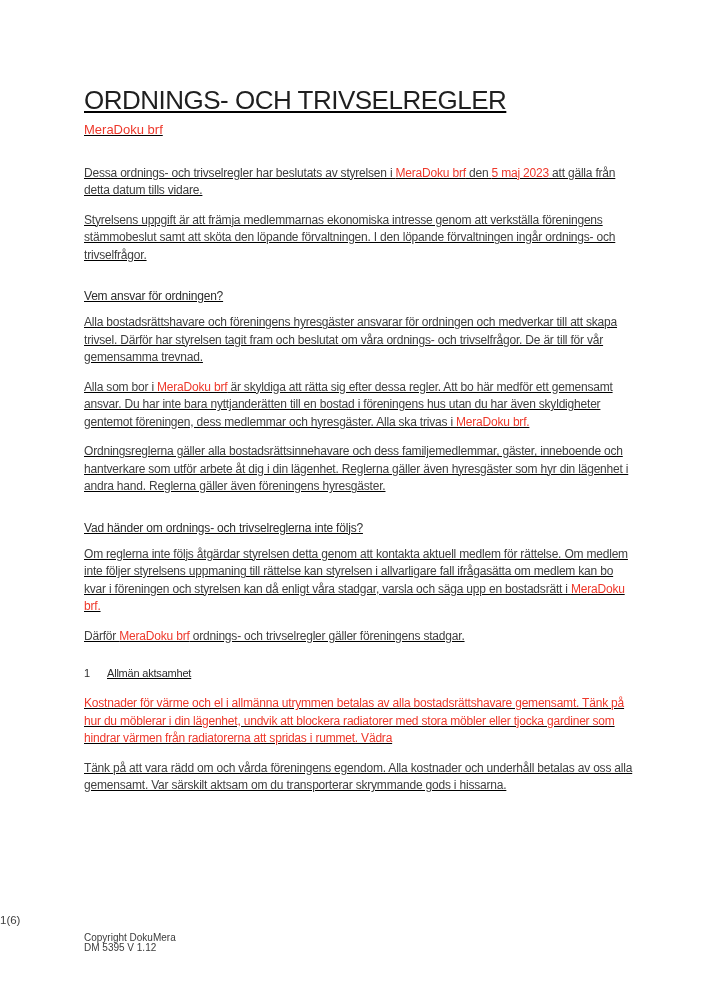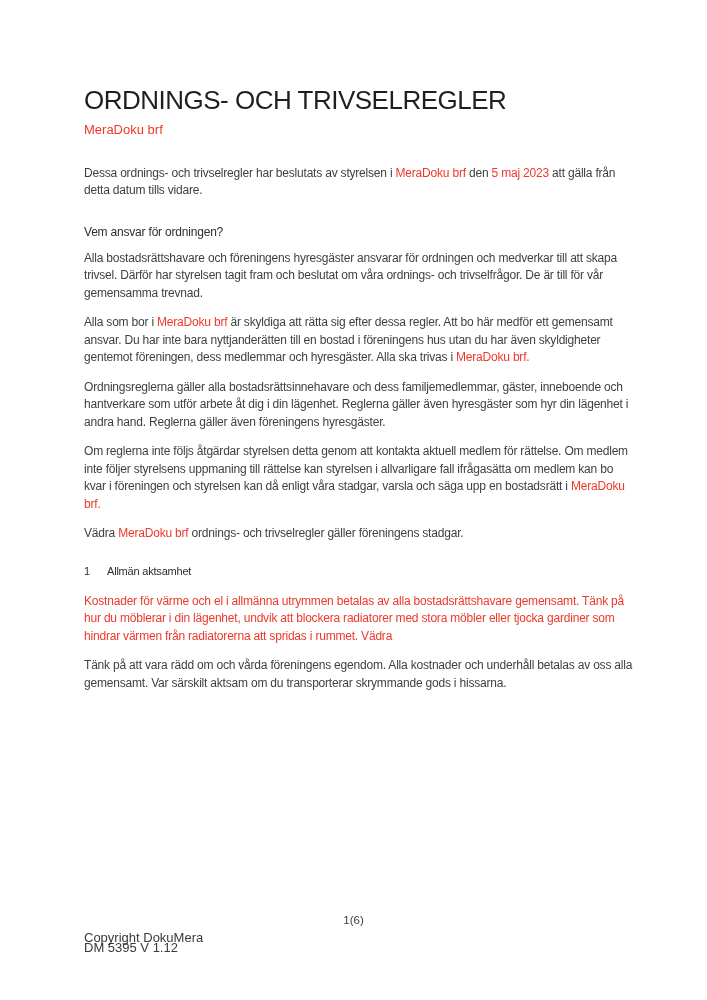--- a/index.html
+++ b/index.html
@@ -14,20 +14,21 @@
   body {
     width: 707px; height: 1000px;
     background: var(--page-bg);
     font-family: "Liberation Sans", sans-serif;
     position: relative;
     overflow: hidden;
   }
   .page {
     position: absolute; inset: 0;
     padding: 86px 71px 0 84px;
+    text-decoration: underline;
   }
   .doc-title {
     margin: 0 0 7px 0;
     font-size: 26px;
     font-weight: 400;
     letter-spacing: -0.5px;
     line-height: 1.1;
     color: var(--title-text);
     white-space: nowrap;
   }
@@ -57,47 +58,48 @@
   .doc-body h2.numbered {
     font-size: 11px;
     margin: 18px 0 12px 0;
   }
   .num { display: inline-block; width: 23px; }
   .red { color: var(--red); }
   .footer-pagenum {
     position: absolute;
     top: 914px; left: 0;
     width: 707px;
-    text-align: center;
     font-size: 11.5px;
     color: var(--body-text);
   }
   .footer-copyright {
     position: absolute;
     top: 933px; left: 84px;
-    font-size: 13px;
+    font-size: 10px;
     line-height: 10px;
     color: #3a3a3a;
     letter-spacing: 0;
   }
 </style>
 </head>
 <body>
 
 <div class="page">
   <h1 class="doc-title">ORDNINGS- OCH TRIVSELREGLER</h1>
   <div class="doc-subtitle">MeraDoku brf</div>
   <div class="doc-body" id="doc-body">
       <p><span>Dessa ordnings- och trivselregler har beslutats av styrelsen i </span><span class="red">MeraDoku brf</span><span> den </span><span class="red">5 maj 2023</span><span> att gälla från detta datum tills vidare.</span></p>
+      <p><span>Styrelsens uppgift är att främja medlemmarnas ekonomiska intresse genom att verkställa föreningens stämmobeslut samt att sköta den löpande förvaltningen. I den löpande förvaltningen ingår ordnings- och trivselfrågor.</span></p>
       <h2>Vem ansvar för ordningen?</h2>
       <p><span>Alla bostadsrättshavare och föreningens hyresgäster ansvarar för ordningen och medverkar till att skapa trivsel. Därför har styrelsen tagit fram och beslutat om våra ordnings- och trivselfrågor. De är till för vår gemensamma trevnad.</span></p>
       <p><span>Alla som bor i </span><span class="red">MeraDoku brf</span><span> är skyldiga att rätta sig efter dessa regler. Att bo här medför ett gemensamt ansvar. Du har inte bara nyttjanderätten till en bostad i föreningens hus utan du har även skyldigheter gentemot föreningen, dess medlemmar och hyresgäster. Alla ska trivas i </span><span class="red">MeraDoku brf.</span></p>
       <p><span>Ordningsreglerna gäller alla bostadsrättsinnehavare och dess familjemedlemmar, gäster, inneboende och hantverkare som utför arbete åt dig i din lägenhet. Reglerna gäller även hyresgäster som hyr din lägenhet i andra hand. Reglerna gäller även föreningens hyresgäster.</span></p>
+      <h2>Vad händer om ordnings- och trivselreglerna inte följs?</h2>
       <p><span>Om reglerna inte följs åtgärdar styrelsen detta genom att kontakta aktuell medlem för rättelse. Om medlem inte följer styrelsens uppmaning till rättelse kan styrelsen i allvarligare fall ifrågasätta om medlem kan bo kvar i föreningen och styrelsen kan då enligt våra stadgar, varsla och säga upp en bostadsrätt i </span><span class="red">MeraDoku brf.</span></p>
-      <p><span>Vädra </span><span class="red">MeraDoku brf</span><span> ordnings- och trivselregler gäller föreningens stadgar.</span></p>
+      <p><span>Därför </span><span class="red">MeraDoku brf</span><span> ordnings- och trivselregler gäller föreningens stadgar.</span></p>
       <h2 class="numbered"><span class="num">1</span><span>Allmän aktsamhet</span></h2>
       <p><span class="red">Kostnader för värme och el i allmänna utrymmen betalas av alla bostadsrättshavare gemensamt. Tänk på hur du möblerar i din lägenhet, undvik att blockera radiatorer med stora möbler eller tjocka gardiner som hindrar värmen från radiatorerna att spridas i rummet. Vädra</span></p>
       <p><span>Tänk på att vara rädd om och vårda föreningens egendom. Alla kostnader och underhåll betalas av oss alla gemensamt. Var särskilt aktsam om du transporterar skrymmande gods i hissarna.</span></p>
     </div>
 </div>
 
 <div class="footer-pagenum">1(6)</div>
 <div class="footer-copyright" id="copyright-block">
     <div>Copyright DokuMera</div>
     <div>DM 5395 V 1.12</div>

